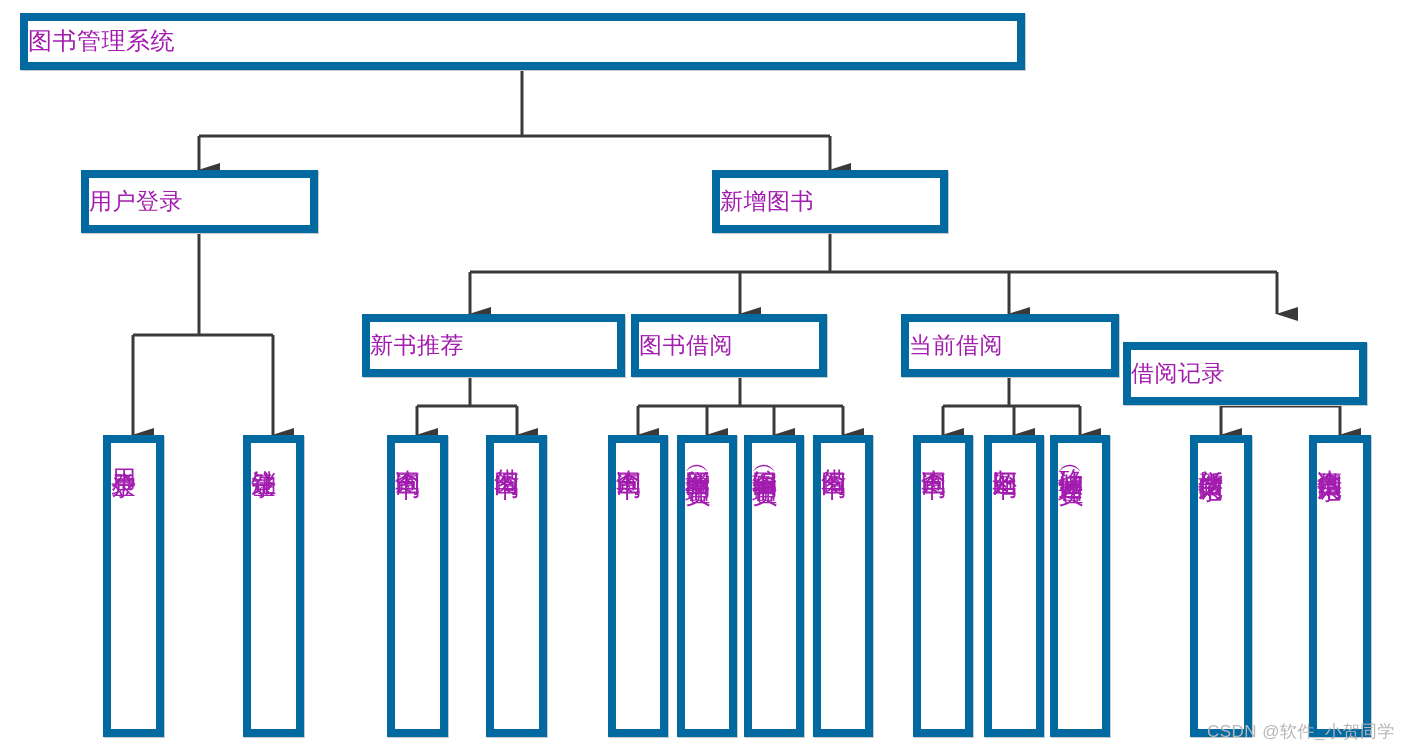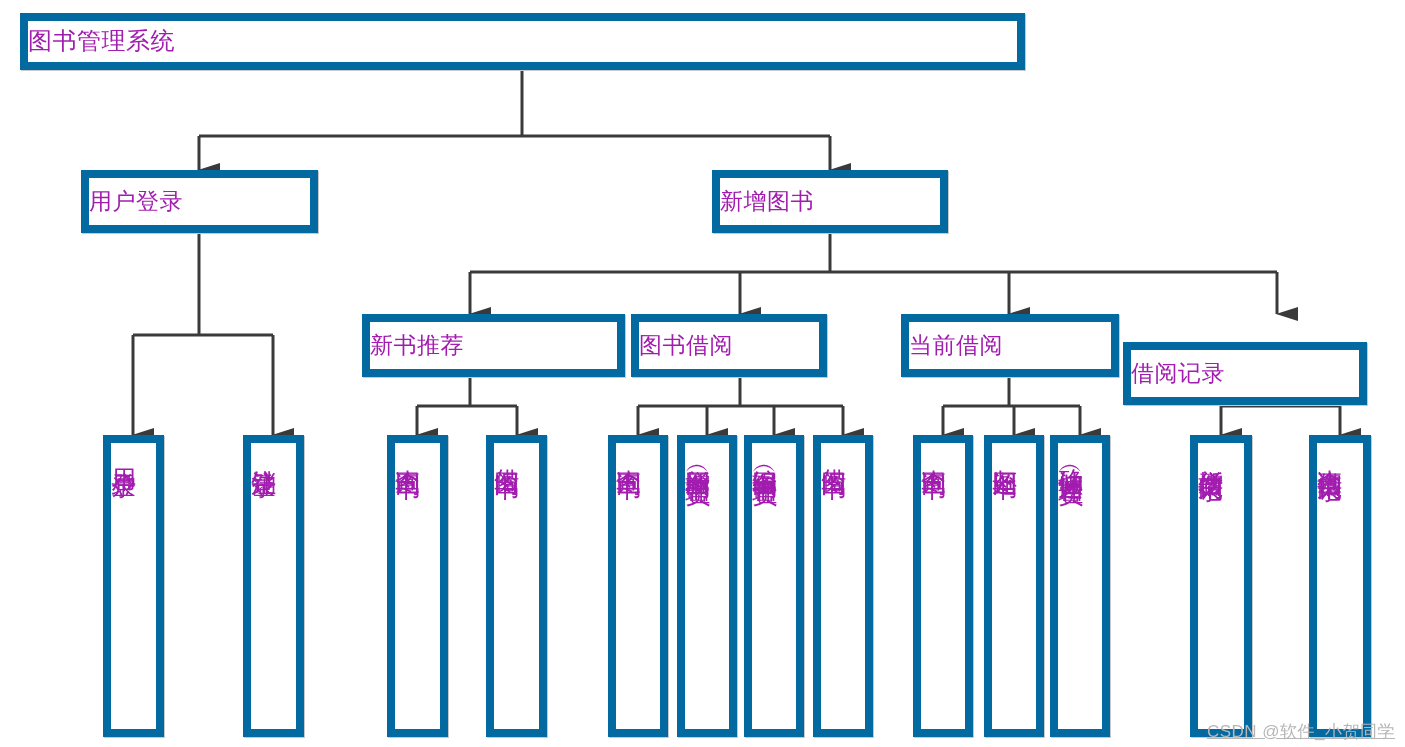--- a/index.html
+++ b/index.html
@@ -63,21 +63,20 @@
   .node.root .node-label { font-size: 24px; }
   .watermark {
     position: absolute;
     right: 10px;
     bottom: 4px;
     font-size: 17px;
     color: #b6b6b6;
     letter-spacing: 0.5px;
     white-space: nowrap;
     z-index: 5;
-    text-decoration: underline;
   }
 </style>
 </head>
 <body>
 
 <div id="diagram-canvas">
 
   <svg id="connector-layer" viewBox="0 0 1405 747" width="1405" height="747" xmlns="http://www.w3.org/2000/svg">
     <defs>
       <marker id="arrow" viewBox="0 0 14 22" refX="7" refY="21" markerWidth="14" markerHeight="22" orient="auto" markerUnits="userSpaceOnUse">

